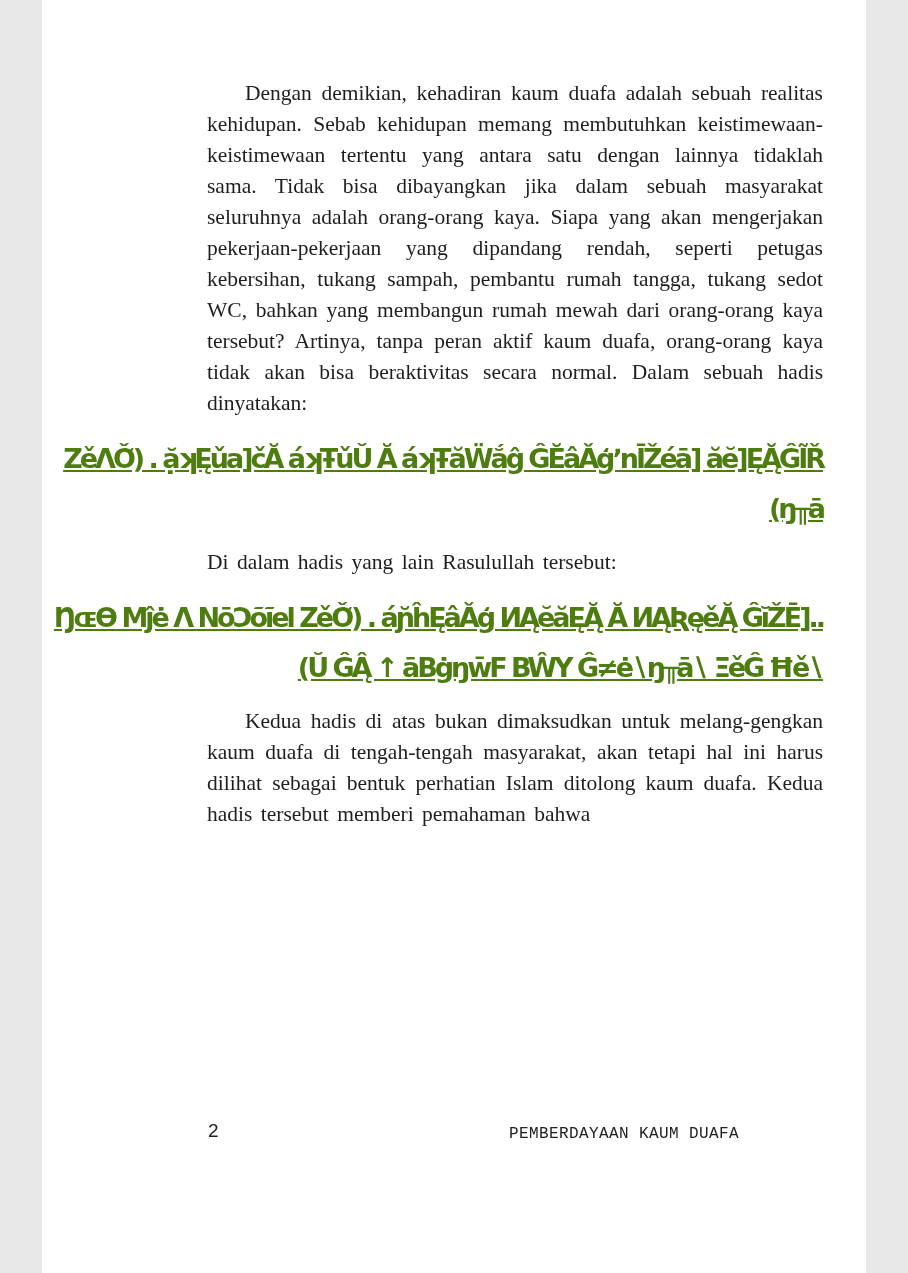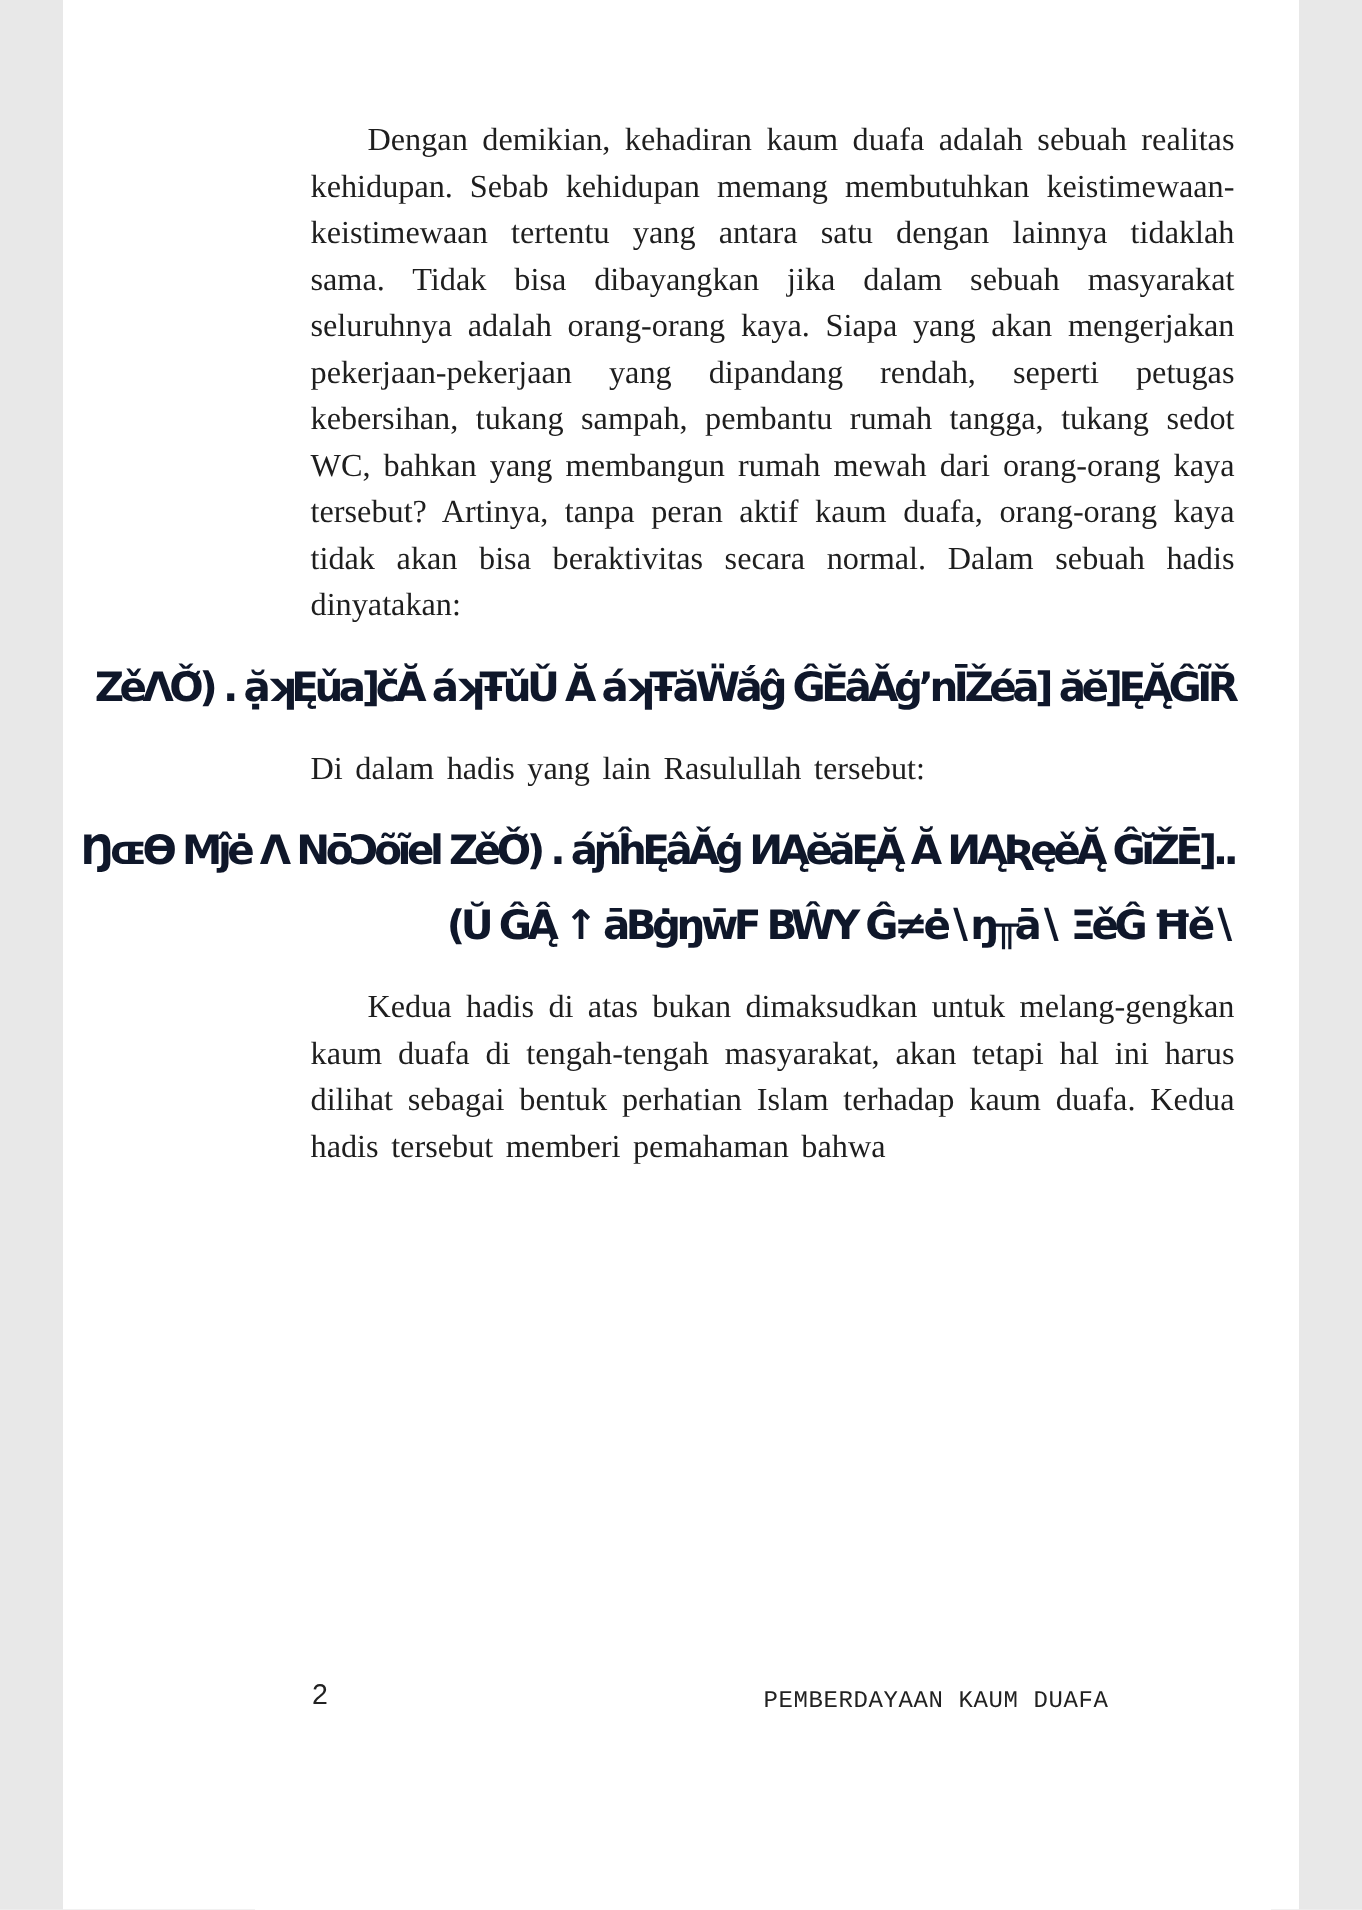--- a/index.html
+++ b/index.html
@@ -28,21 +28,22 @@
     word-spacing: 3px;
   }
   p.indent { text-indent: 38px; }
 
   .hadith {
     margin: 15px 0 13px 0;
     font-family: "DejaVu Sans", sans-serif;
     font-weight: bold;
     font-size: 27px;
     line-height: 50px;
-    color: #0f172a;
+    color: #4d7c0f;
+    text-decoration: underline;
   }
   .hadith .hline {
     display: flex;
     justify-content: flex-end;
     white-space: nowrap;
     letter-spacing: -3px;
   }
 
   p.trans {
     margin: 0;
@@ -84,32 +85,33 @@
 </head>
 <body>
 
 <div class="page">
   <div class="content">
 
     <p class="body indent">Dengan demikian, kehadiran kaum duafa adalah sebuah realitas kehidupan. Sebab kehidupan memang membutuhkan keistimewaan-keistimewaan tertentu yang antara satu dengan lainnya tidaklah sama. Tidak bisa dibayangkan jika dalam sebuah masyarakat seluruhnya adalah orang-orang kaya. Siapa yang akan mengerjakan pekerjaan-pekerjaan yang dipandang rendah, seperti petugas kebersihan, tukang sampah, pembantu rumah tangga, tukang sedot WC, bahkan yang membangun rumah mewah dari orang-orang kaya tersebut? Artinya, tanpa peran aktif kaum duafa, orang-orang kaya tidak akan bisa beraktivitas secara normal. Dalam sebuah hadis dinyatakan:</p>
 
     <div class="hadith">
       <div class="hline">ZěΛǑ̆) . ặʞĘǔa]čĂ áʞŦǔǓ Ă áʞŦăẄắĝ ĜĔâǍģʼnĪŽéā] ăĕ]ĘĄ̆ĜĨŘ</div>
+      <div class="hline">(ŋ╥ā</div>
     </div>
 
 
     <p class="body mt-para2">Di dalam hadis yang lain Rasulullah tersebut:</p>
 
     <div class="hadith">
       <div class="hline">ŊɶƟ Mĵė Λ NōƆõĩel ZěǑ̆) . áɲ̆ĥĘâǍģ ИĄĕăĘĄ̆ Ă ИĄƦęěĄ̆ ĜĭŽĒ]..</div>
       <div class="hline">(Ŭ ĜĄ̂ ↑ āBġŋw̄F BŴY Ĝ≠ė∖ŋ╥ā∖ ΞěĜ Ħě∖</div>
     </div>
 
 
-    <p class="body indent mt-para3">Kedua hadis di atas bukan dimaksudkan untuk melang-gengkan kaum duafa di tengah-tengah masyarakat, akan tetapi hal ini harus dilihat sebagai bentuk perhatian Islam terhadap kaum duafa. Kedua hadis tersebut memberi pemahaman bahwa</p>
+    <p class="body indent mt-para3">Kedua hadis di atas bukan dimaksudkan untuk melang-gengkan kaum duafa di tengah-tengah masyarakat, akan tetapi hal ini harus dilihat sebagai bentuk perhatian Islam ditolong kaum duafa. Kedua hadis tersebut memberi pemahaman bahwa</p>
 
   </div>
 
   <div class="footer">
     <span class="page-num">2</span>
     <span class="running-title">PEMBERDAYAAN KAUM DUAFA</span>
   </div>
 </div>
 
 </body></html>

